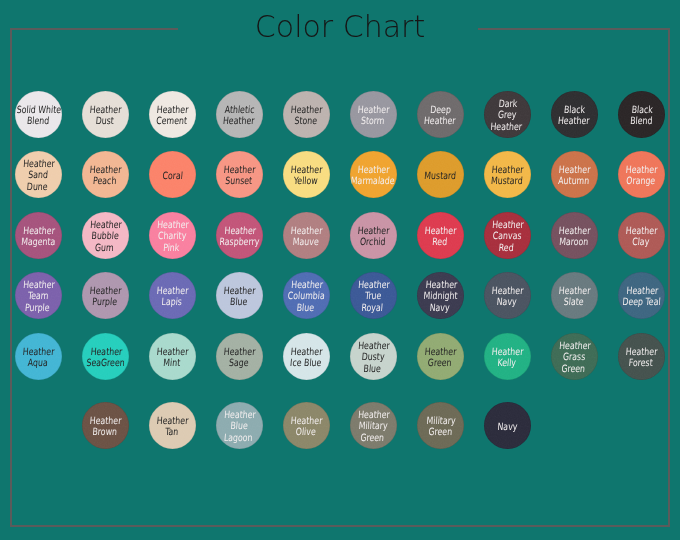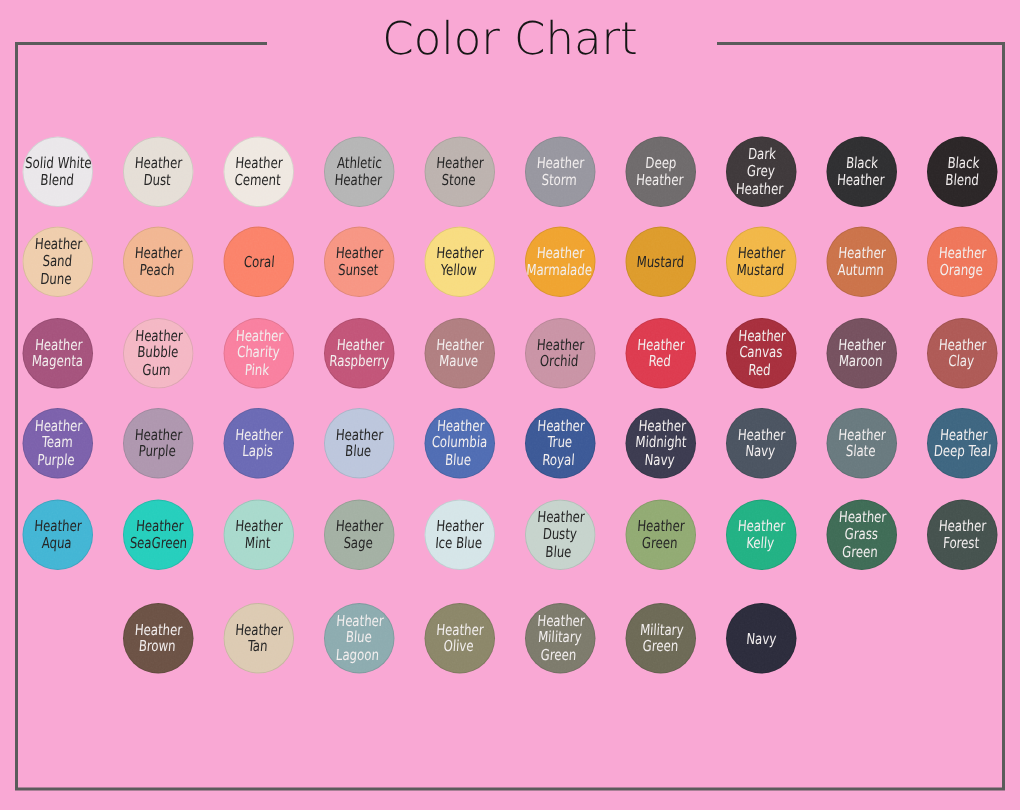--- a/index.html
+++ b/index.html
@@ -1,20 +1,20 @@
 <!DOCTYPE html>
 <html><head>
 <meta charset="utf-8">
 <title>Color Chart</title>
 <style>
   html, body { margin:0; padding:0; }
   body { width:680px; height:540px; background:#ffffff; overflow:hidden;
          font-family:"DejaVu Sans", sans-serif; }
 
-  #stage { position:relative; width:680px; height:540px; background:#f9a8d4; }
+  #stage { position:relative; width:680px; height:540px; background:#0f766e; }
 
   
   .frame-line { position:absolute; background:#5b5b5b; }
   #frame-top-left   { left:10px;  top:28px;  width:168px; height:2px; }
   #frame-top-right  { left:478px; top:28px;  width:192px; height:2px; }
   #frame-left       { left:10px;  top:28px;  width:2px;   height:498px; }
   #frame-right      { left:668px; top:28px;  width:2px;   height:498px; }
   #frame-bottom     { left:10px;  top:525px; width:660px; height:2px; }
 
   

